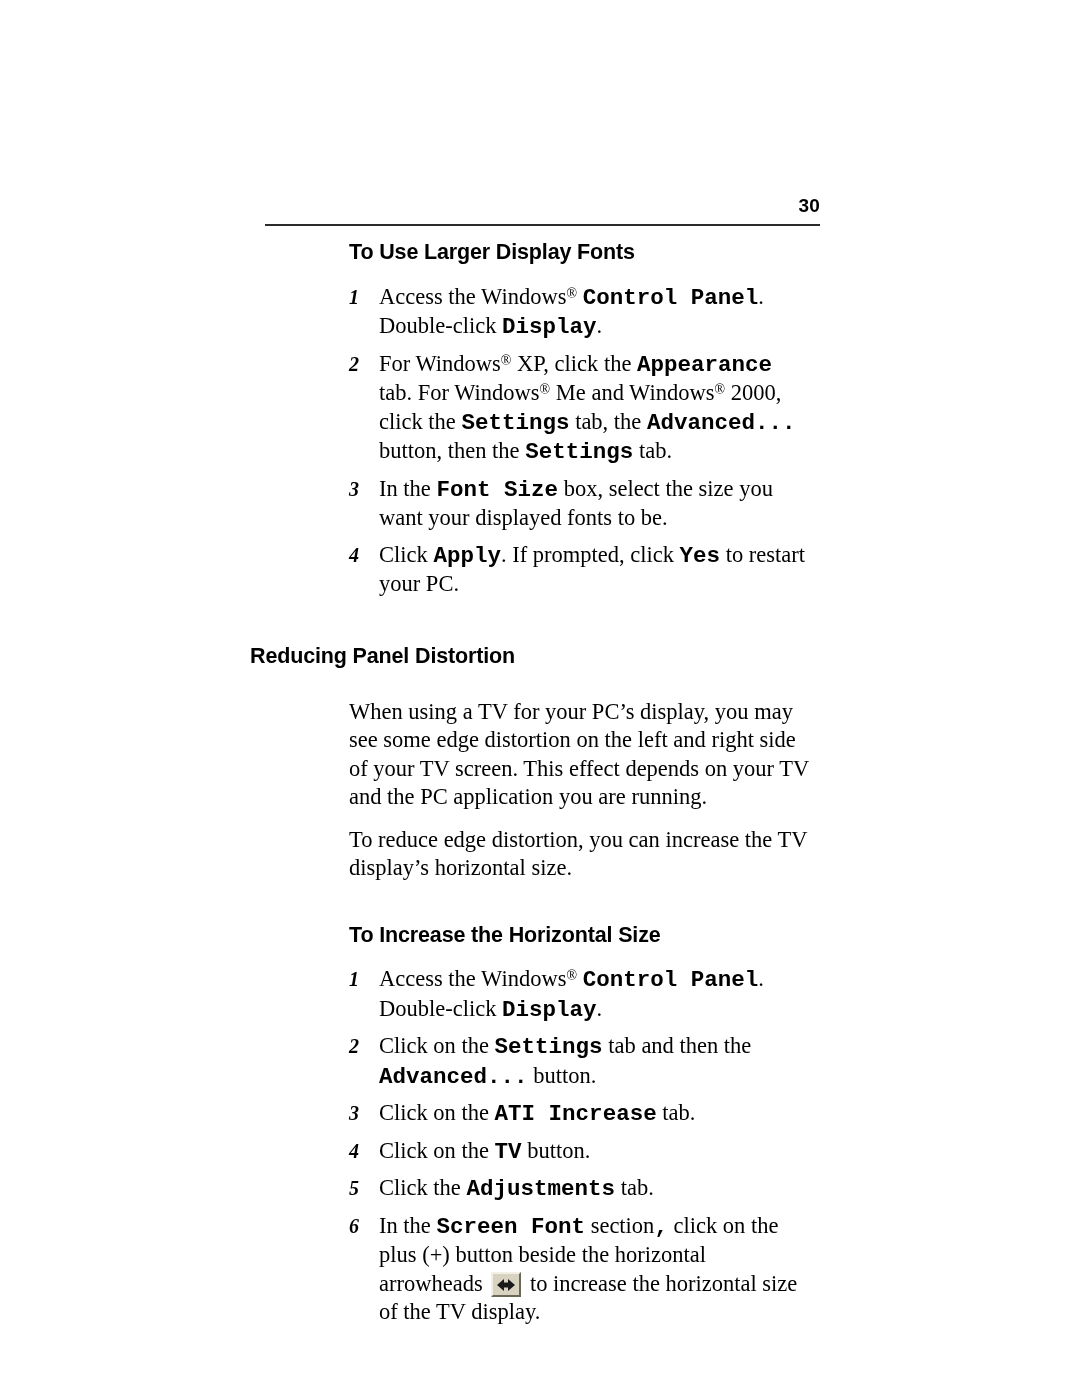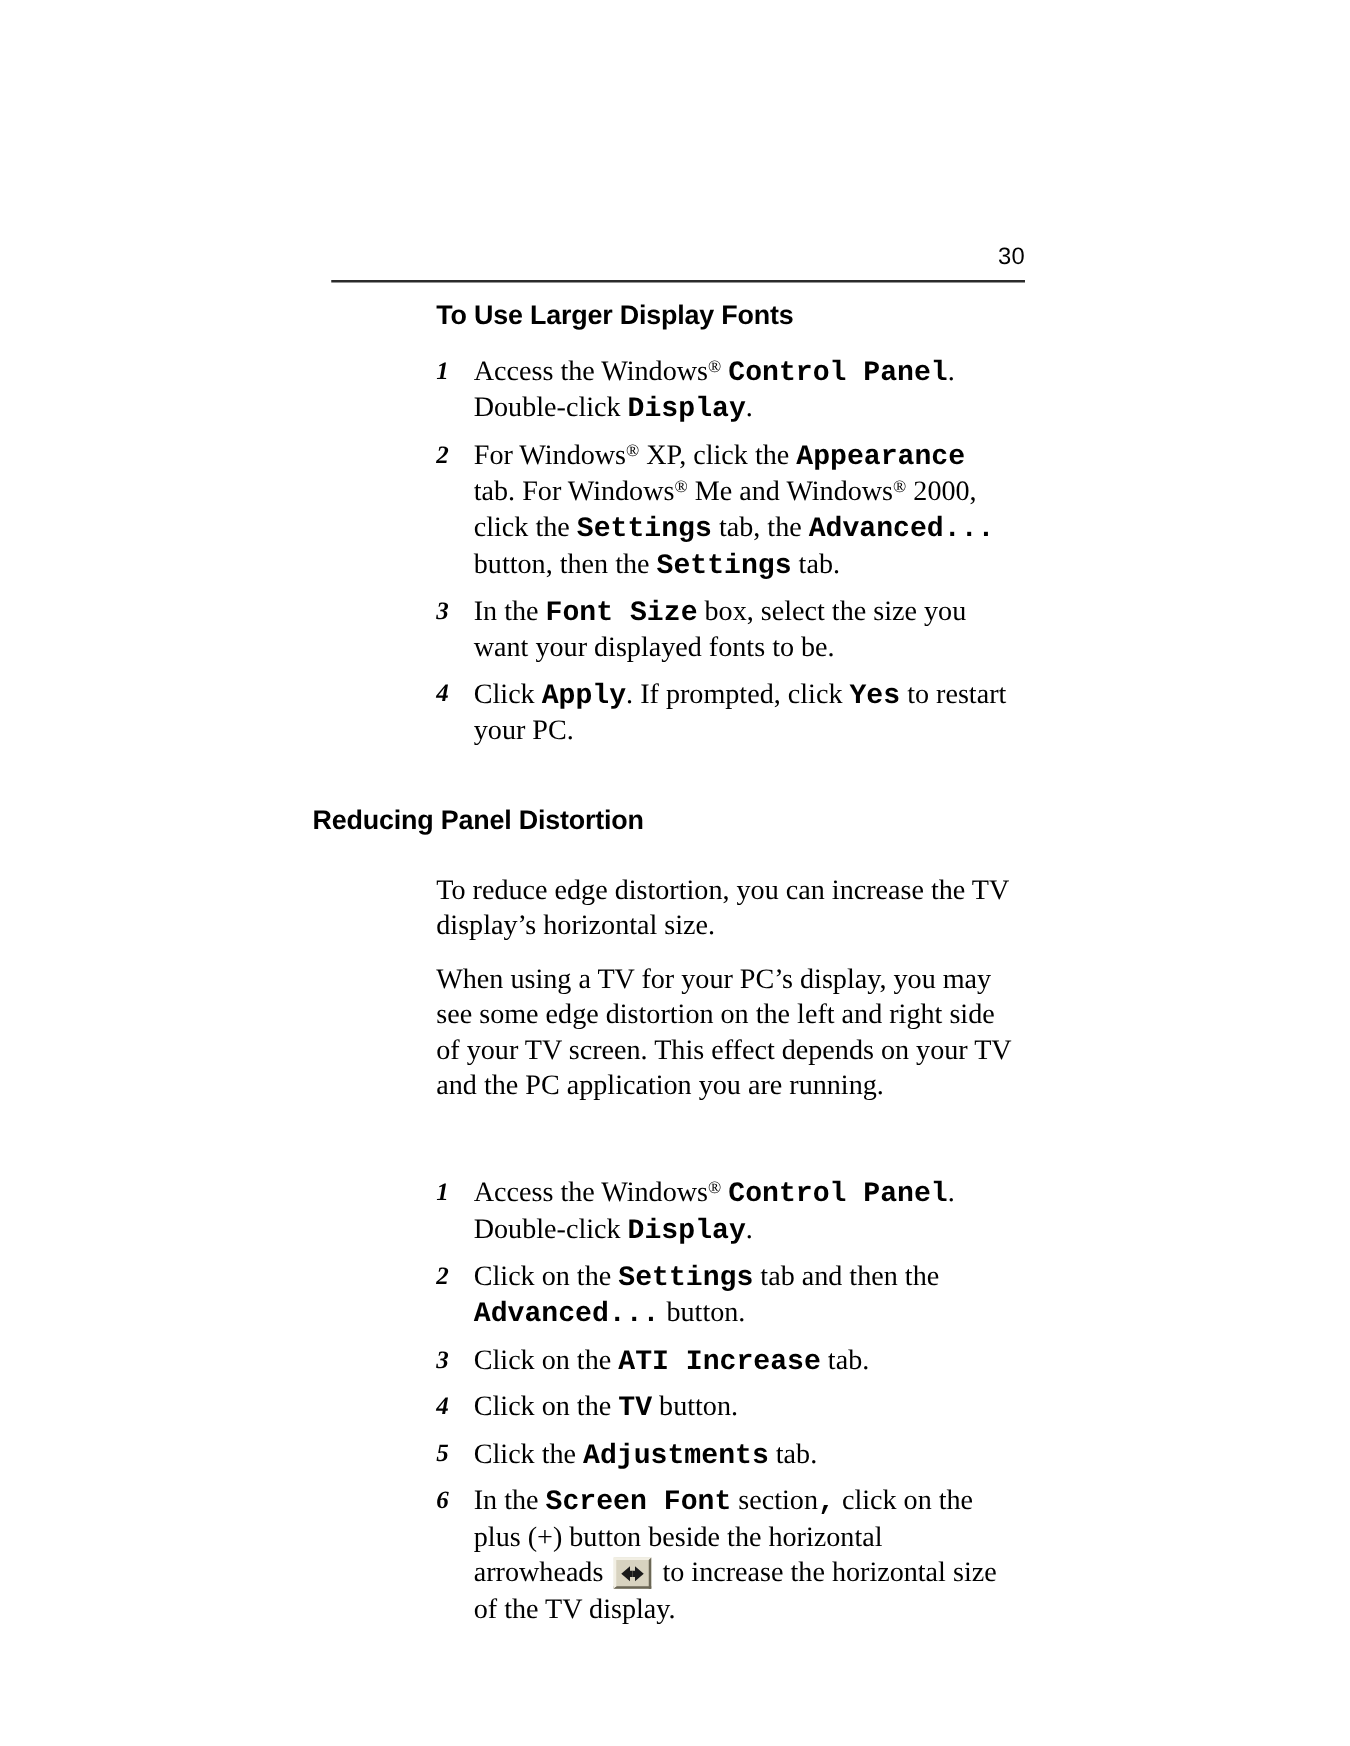--- a/index.html
+++ b/index.html
@@ -20,21 +20,21 @@
   
   .header {
     position: absolute;
     left: 265px;
     top: 196px;
     width: 555px;
   }
   .page-number {
     text-align: right;
     font-family: "Liberation Sans", sans-serif;
-    font-weight: normal;
+    font-weight: bold;
     font-size: 19px;
     line-height: 1;
     color: #000;
     letter-spacing: 0.2px;
   }
   .header-rule {
     margin-top: 9px;
     border-top: 2px solid #2b2b2b;
     width: 100%;
   }
@@ -168,26 +168,27 @@
           <span class="num">4</span>
           <span class="txt">Click <b>Apply</b>. If prompted, click <b>Yes</b> to restart your PC.</span>
         </li>
       </ol>
 
     <div class="sp-before-section"></div>
 
     <h2 class="section-heading">Reducing Panel Distortion</h2>
     <div class="sp-after-section"></div>
     <div id="paras-1">
+        <p class="body-para">When using a TV for your PC’s display, you may see some edge distortion on the left and right side of your TV screen. This effect depends on your TV and the PC application you are running.</p>
         <p class="body-para">To reduce edge distortion, you can increase the TV display’s horizontal size.</p>
-        <p class="body-para">When using a TV for your PC’s display, you may see some edge distortion on the left and right side of your TV screen. This effect depends on your TV and the PC application you are running.</p>
       </div>
 
     <div class="sp-before-subheading"></div>
 
+    <h3 class="sub-heading">To Increase the Horizontal Size</h3>
     <div class="sp-after-sub2"></div>
     <ol class="steps" id="list-2">
         <li>
           <span class="num">1</span>
           <span class="txt">Access the Windows<sup class="reg">®</sup> <b>Control Panel</b>. Double-click <b>Display</b>.</span>
         </li>
         <li>
           <span class="num">2</span>
           <span class="txt">Click on the <b>Settings</b> tab and then the <b>Advanced...</b> button.</span>
         </li>

